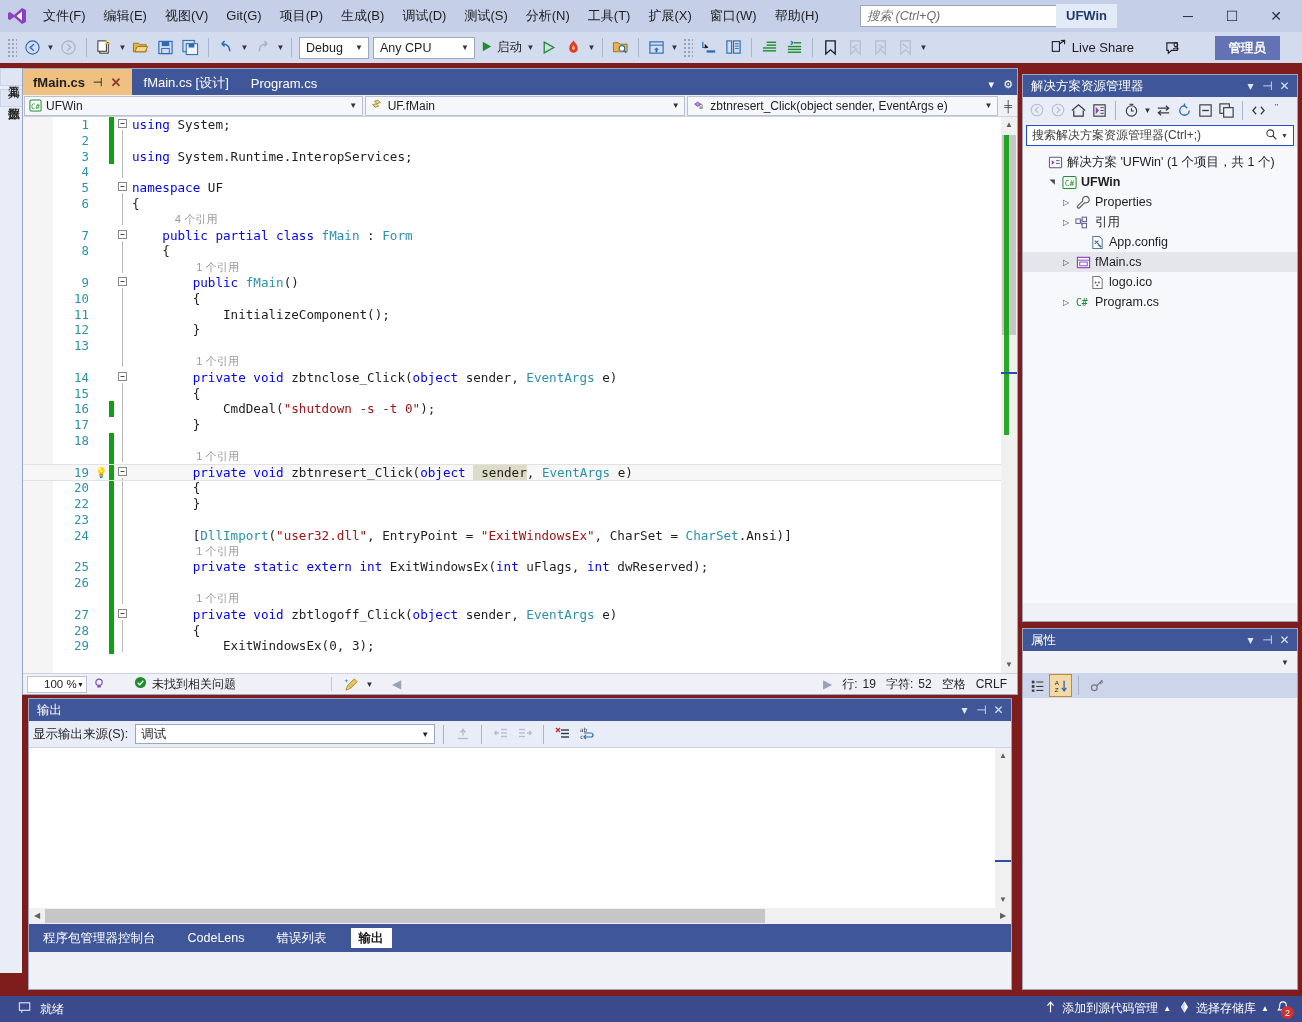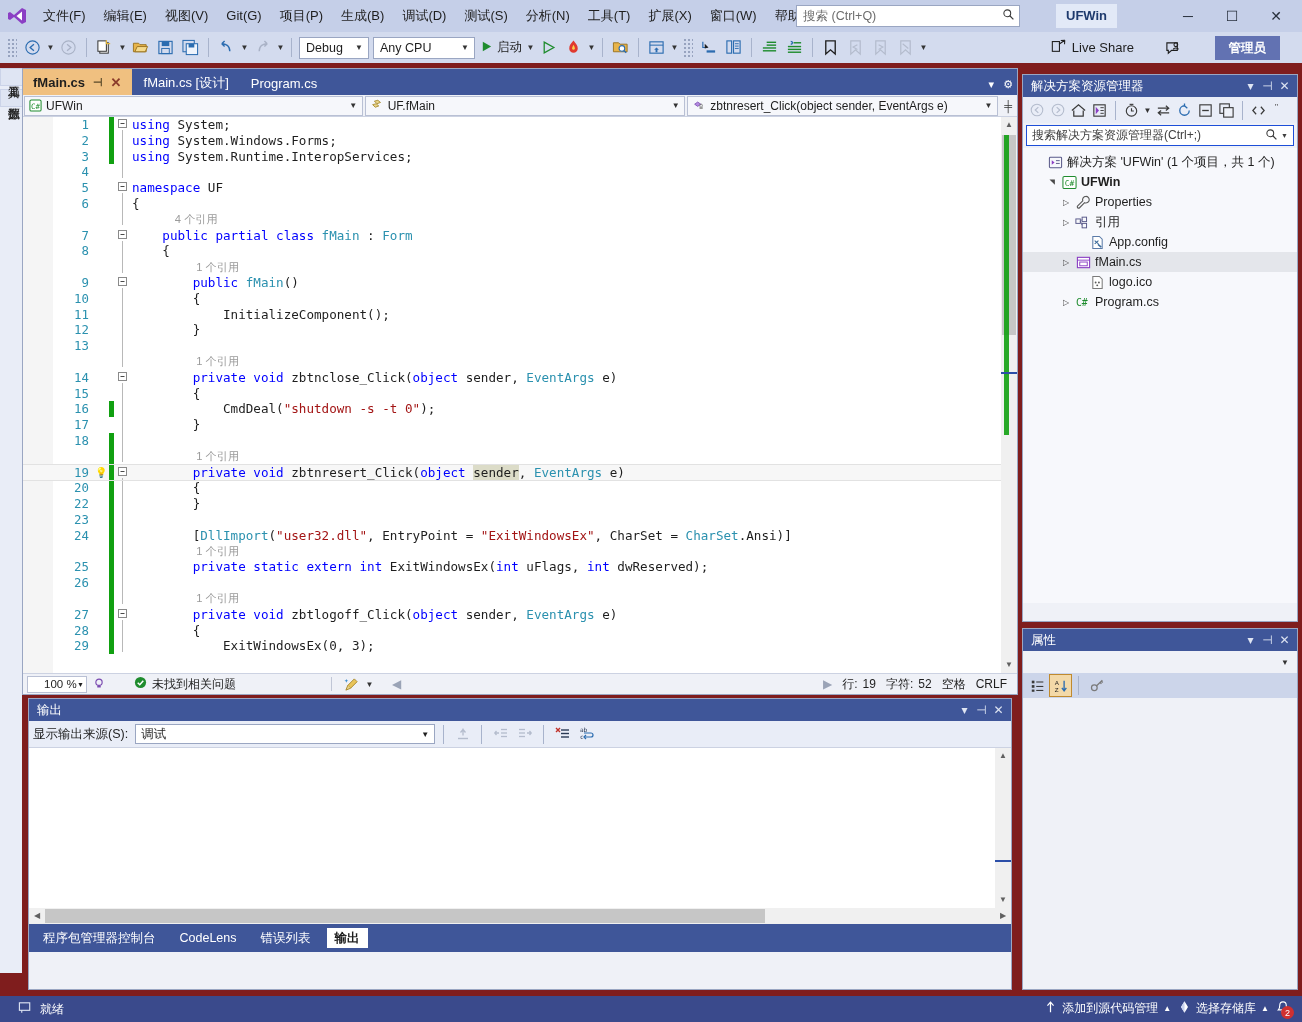--- a/index.html
+++ b/index.html
@@ -19,23 +19,24 @@
     background: #c5cfe8; display: flex; align-items: center;
   }
   .vs-logo { width: 34px; height: 32px; display: flex; align-items: center; justify-content: center; }
   .vs-logo svg { display: block; }
   .menu { display: flex; align-items: center; height: 32px; }
   .menu-item {
     padding: 0 9px; height: 32px; line-height: 32px; font-size: 13px; color: #1e1e1e;
     white-space: nowrap; cursor: default;
   }
   .search-box {
-    position: absolute; left: 796px; top: 5px; width: 224px; height: 22px;
+    position: absolute; left: 860px; top: 5px; width: 224px; height: 22px;
     background: #fff; border: 1px solid #9aa6c2; display: flex; align-items: center;
     padding: 0 4px 0 6px;
+    font-style: italic;
   }
   .search-box .ph { flex: 1; color: #6d6d6d; font-size: 12.5px; }
   .titlebar-app {
     position: absolute; left: 1056px; top: 4px; height: 24px; line-height: 24px;
     padding: 0 10px; background: #e2e9f7; color: #1e3a6d; font-weight: bold; font-size: 13px;
   }
   .wbtn {
     position: absolute; top: 0; width: 44px; height: 32px; display:flex;
     align-items: center; justify-content: center; color: #28303c; font-size: 14px;
   }
@@ -104,21 +105,21 @@
   .row.current { background: #f7f7f7; outline: 1px solid #e2e2e2; }
   .ln { width: 72px; text-align: right; padding-right: 6px; color: #2b91af; font-size: 12.4px;
      font-family: "DejaVu Sans Mono", monospace; flex: none; }
   .bulb { width: 14px; flex: none; text-align: center; font-size: 11px; color: #c9a227; }
   .chg { width: 5px; flex: none; height: 15.8px; }
   .chg.green { background: #11a011; }
   .fold { width: 16px; flex: none; text-align: center; color: #7a7a7a; font-size: 10px; }
   .codetext { flex: 1; padding-left: 2px; }
   .ref { color: #9a9a9a; font-size: 11.2px; font-family: "Liberation Sans", sans-serif; }
   .kw { color: #0000ff; } .ty { color: #2b91af; } .str { color: #a31515; }
-  .sel { background: #dcdcc8; } .plain { color: #1e1e1e; }
+  .sel { background: #dcdcc8; padding-left: 8px; } .plain { color: #1e1e1e; }
   .vscroll { position: absolute; right: 0; top: 0; width: 16px; height: 100%; background: #f0f0f0; }
   .vscroll .track-marks { position: absolute; left: 3px; width: 5px; }
   .vscroll .thumb { position: absolute; left: 1px; width: 14px; background: #c6c6c6; }
   .vscroll .arrow { position: absolute; left: 0; width: 16px; height: 16px; text-align: center;
      font-size: 8px; color: #606060; line-height: 16px; }
   .caretline { position: absolute; right: 0; width: 16px; height: 2px; background: #2b4ea8; }
 
   
   .ed-status { height: 21px; background: #eff1f7; display: flex; align-items: center;
      border-top: 1px solid #ccd2e2; font-size: 12px; }
@@ -136,21 +137,21 @@
   .panel-title .ttl { flex: 1; }
   .panel-title .pbtn { width: 17px; text-align: center; font-size: 12px; color: #dfe5f3; }
   .out-toolbar { height: 26px; background: #e9edf7; display: flex; align-items: center;
      padding: 0 4px; gap: 3px; }
   .out-label { font-size: 12.5px; margin-right: 4px; }
   .out-combo { width: 300px; height: 20px; border: 1px solid #9aa6c2; background: #fff;
      display: flex; align-items: center; padding: 0 2px 0 5px; font-size: 12.5px; }
   .out-combo .ov { flex: 1; } .out-combo .oa { width: 14px; text-align: center; font-size: 8px; }
   .out-body { position: relative; height: 205px; background: #fff; border-top: 1px solid #ccd2e2; }
   .out-tabs { position: absolute; left: 0; bottom: 0; height: 28px; width: 100%;
-     background: #3f5699; display: flex; align-items: center; padding-left: 6px; gap: 8px; }
+     background: #3f5699; display: flex; align-items: center; padding-left: 6px; gap: 16px; }
   .out-tab { height: 20px; line-height: 20px; padding: 0 8px; font-size: 12.5px; color: #fff; }
   .out-tab.active { background: #fff; color: #1e1e1e; font-weight: bold; }
   .out-hscroll { position: absolute; left: 0; bottom: 28px; height: 16px; width: 100%; background: #f0f0f0; }
   .out-hscroll .hthumb { position: absolute; left: 16px; top: 1px; height: 14px; background: #c6c6c6; }
   .out-hscroll .harrow { position: absolute; top: 0; width: 16px; height: 16px; text-align: center;
      line-height: 16px; font-size: 8px; color: #606060; }
 
   
   .solution-dock { position: absolute; left: 1022px; top: 74px; width: 276px; height: 548px;
      background: #eff1f7; border: 1px solid #9aa6c2; }
@@ -468,21 +469,21 @@
 
     <div class="codearea">
       <div class="gutter-bar"></div>
       <div class="code-rows">
           <div class="row"><span class="ln">1</span><span class="bulb"></span><span class="chg green"></span><span class="fold"><svg width="9" height="9" viewBox="0 0 9 9">
                 <rect x="0.5" y="0.5" width="8" height="8" fill="#fff" stroke="#8a8a8a"></rect>
                 <line x1="2.5" y1="4.5" x2="6.5" y2="4.5" stroke="#4a4a4a"></line>
               </svg></span><span class="codetext"><span class="kw">using </span><span class="plain">System;</span></span></div>
           <div class="row"><span class="ln">2</span><span class="bulb"></span><span class="chg green"></span><span class="fold"><svg width="9" height="16" viewBox="0 0 9 16">
                 <line x1="4.5" y1="0" x2="4.5" y2="16" stroke="#b8b8b8"></line>
-              </svg></span><span class="codetext"><span class="kw">using </span><span class="plain">System.Windows.Forms;</span></span></div>
+              </svg></span></div>
           <div class="row"><span class="ln">3</span><span class="bulb"></span><span class="chg green"></span><span class="fold"><svg width="9" height="16" viewBox="0 0 9 16">
                 <line x1="4.5" y1="0" x2="4.5" y2="16" stroke="#b8b8b8"></line>
               </svg></span><span class="codetext"><span class="kw">using </span><span class="plain">System.Runtime.InteropServices;</span></span></div>
           <div class="row"><span class="ln">4</span><span class="bulb"></span><span class="chg"></span><span class="fold"><svg width="9" height="16" viewBox="0 0 9 16">
                 <line x1="4.5" y1="0" x2="4.5" y2="16" stroke="#b8b8b8"></line>
               </svg></span><span class="codetext"></span></div>
           <div class="row"><span class="ln">5</span><span class="bulb"></span><span class="chg"></span><span class="fold"><svg width="9" height="9" viewBox="0 0 9 9">
                 <rect x="0.5" y="0.5" width="8" height="8" fill="#fff" stroke="#8a8a8a"></rect>
                 <line x1="2.5" y1="4.5" x2="6.5" y2="4.5" stroke="#4a4a4a"></line>
               </svg></span><span class="codetext"><span class="kw">namespace </span><span class="plain">UF</span></span></div>

